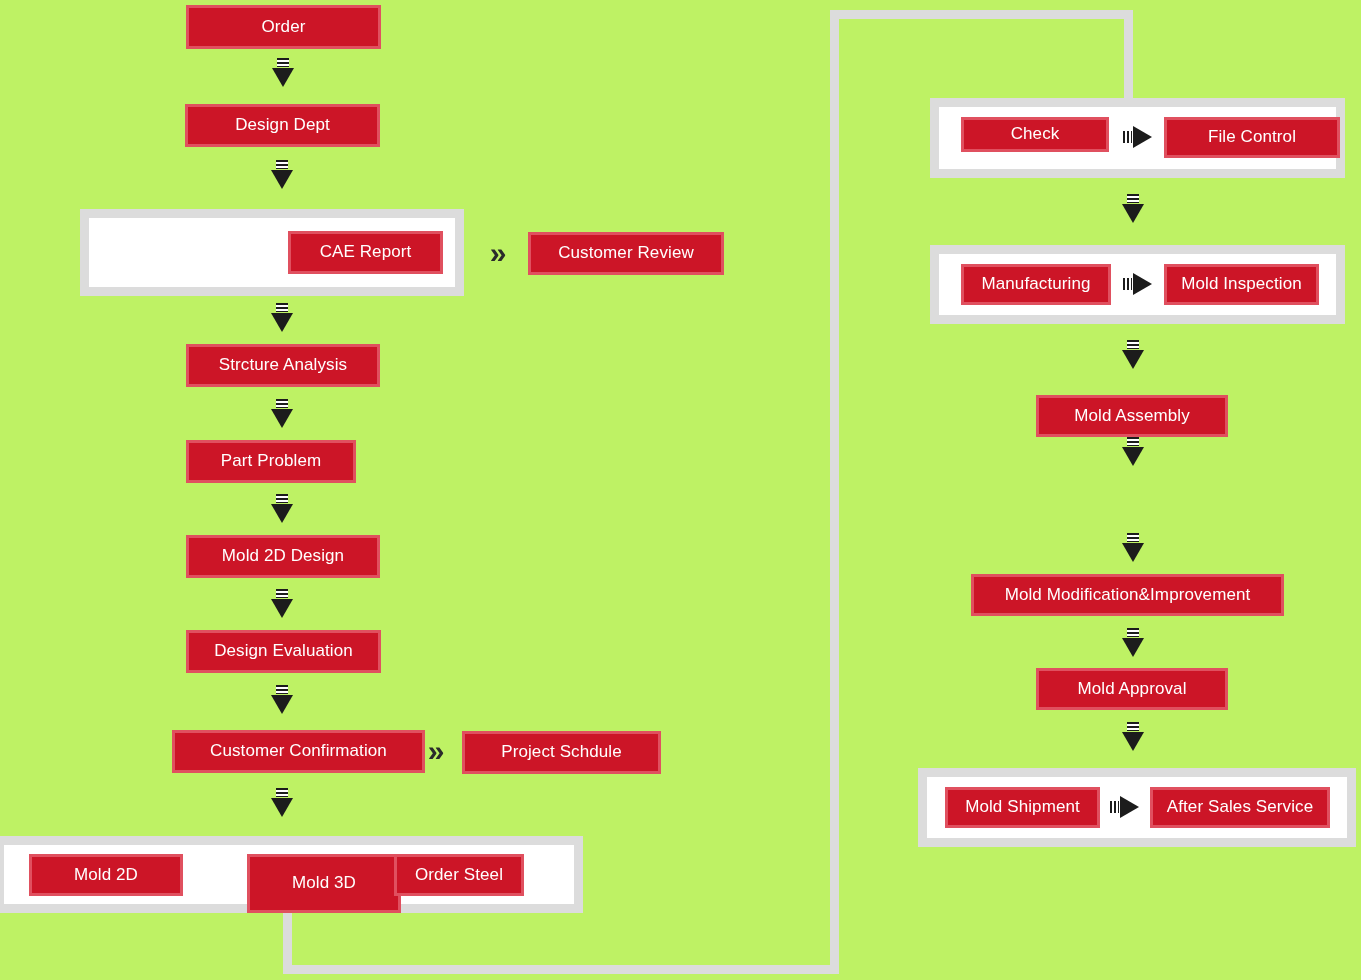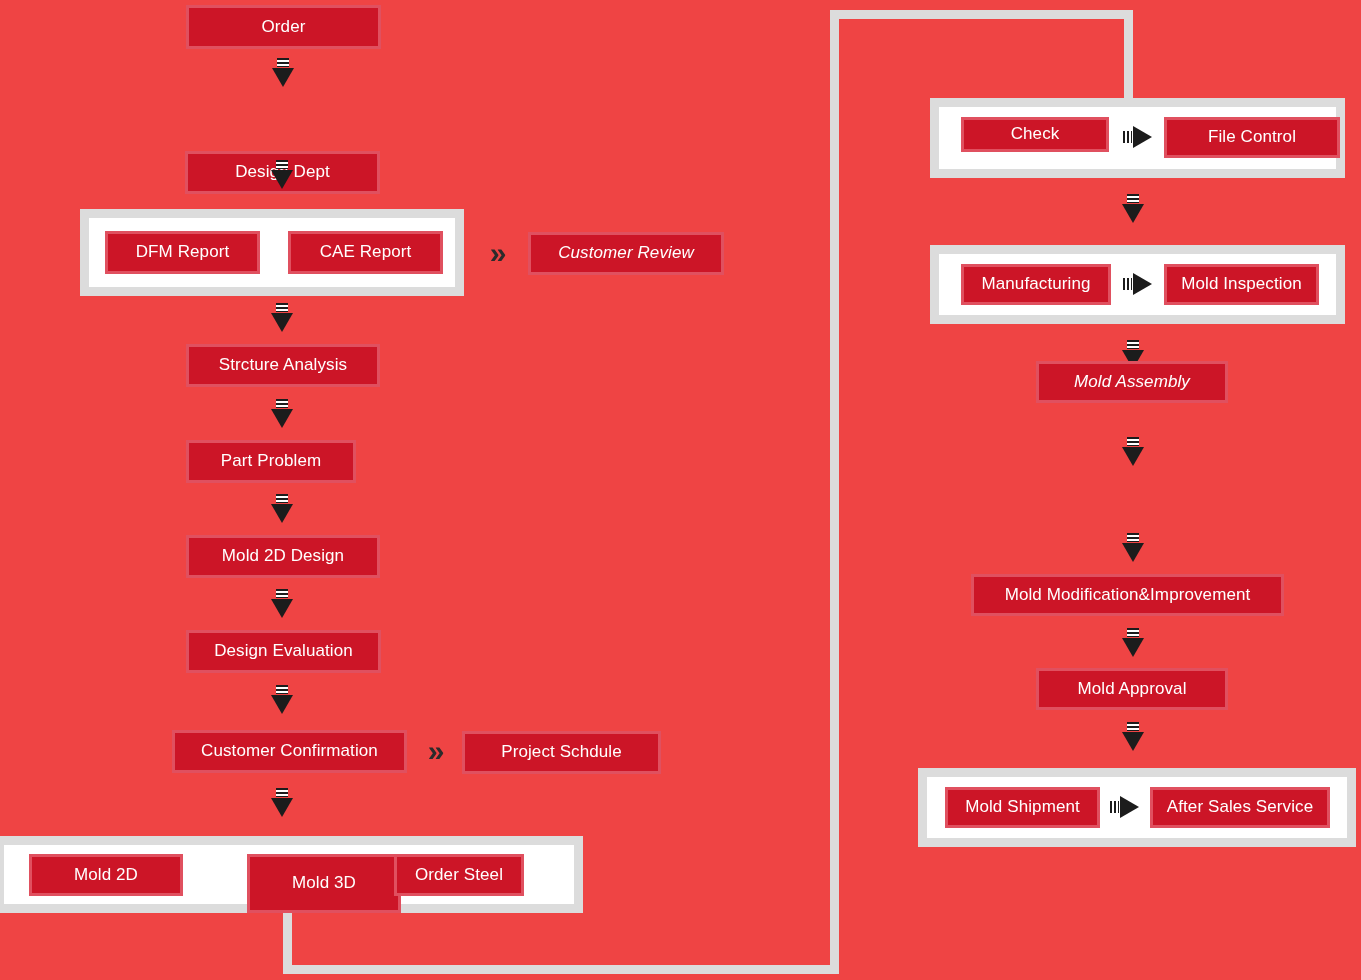--- a/index.html
+++ b/index.html
@@ -8,21 +8,21 @@
     padding: 0;
     background: #ffffff;
   }
   body {
     font-family: "Liberation Sans", "DejaVu Sans", sans-serif;
   }
   #canvas {
     position: relative;
     width: 1361px;
     height: 980px;
-    background: #ef4444;
+    background: #bef264;
     overflow: hidden;
   }
 
   
   .node {
     position: absolute;
     box-sizing: border-box;
     background: #CC1527;
     border: 3px solid #E0505F;
     color: #ffffff;
@@ -133,36 +133,35 @@
   <div class="conn" style="left:830px; top:10px; width:303px; height:9px;"></div>
   <div class="conn" style="left:1124px; top:10px; width:9px; height:92px;"></div>
 
   <div class="node" style="left:186px; top:5px; width:195px; height:44px;">Order</div>
 
   <div class="arrow-down" style="left:272px; top:58px;">
     <div class="bars"></div>
     <div class="tri"></div>
   </div>
 
-  <div class="node" style="left:185px; top:104px; width:195px; height:43px;margin-top:47px;">Design Dept</div>
+  <div class="node" style="left:185px; top:104px; width:195px; height:43px;">Design Dept</div>
 
   <div class="arrow-down" style="left:271px; top:160px;">
     <div class="bars"></div>
     <div class="tri"></div>
   </div>
 
   <div class="group-box" style="left:80px; top:209px; width:384px; height:87px;"></div>
 
-  <div class="node" style="left:105px; top:231px; width:155px; height:43px;">DFM Report</div>
 
   <div class="node" style="left:288px; top:231px; width:155px; height:43px;">CAE Report</div>
 
   <div class="chevron" style="left:483px; top:237px; width:30px; height:32px;">»</div>
 
-  <div class="node" style="left:528px; top:232px; width:196px; height:43px;font-style:italic;">Customer Review</div>
+  <div class="node" style="left:528px; top:232px; width:196px; height:43px;">Customer Review</div>
 
   <div class="arrow-down" style="left:271px; top:303px;">
     <div class="bars"></div>
     <div class="tri"></div>
   </div>
 
   <div class="node" style="left:186px; top:344px; width:194px; height:43px;">Strcture Analysis</div>
 
   <div class="arrow-down" style="left:271px; top:399px;">
     <div class="bars"></div>
@@ -183,21 +182,21 @@
     <div class="tri"></div>
   </div>
 
   <div class="node" style="left:186px; top:630px; width:195px; height:43px;">Design Evaluation</div>
 
   <div class="arrow-down" style="left:271px; top:685px;">
     <div class="bars"></div>
     <div class="tri"></div>
   </div>
 
-  <div class="node" style="left:172px; top:730px; width:235px; height:43px;">Customer Confirmation</div>
+  <div class="node" style="left:172px; top:730px; width:253px; height:43px;">Customer Confirmation</div>
 
   <div class="chevron" style="left:421px; top:735px; width:30px; height:32px;">»</div>
 
   <div class="node" style="left:462px; top:731px; width:199px; height:43px;">Project Schdule</div>
 
   <div class="arrow-down" style="left:271px; top:788px;">
     <div class="bars"></div>
     <div class="tri"></div>
   </div>
 
@@ -234,21 +233,21 @@
     <div class="tri"></div>
   </div>
 
   <div class="node" style="left:1164px; top:264px; width:155px; height:41px;">Mold Inspection</div>
 
   <div class="arrow-down" style="left:1122px; top:340px;">
     <div class="bars"></div>
     <div class="tri"></div>
   </div>
 
-  <div class="node" style="left:1036px; top:361px; width:192px; height:42px;font-style:italic;">Mold Assembly</div>
+  <div class="node" style="left:1036px; top:395px; width:192px; height:42px;">Mold Assembly</div>
 
   <div class="arrow-down" style="left:1122px; top:437px;">
     <div class="bars"></div>
     <div class="tri"></div>
   </div>
 
 
   <div class="arrow-down" style="left:1122px; top:533px;">
     <div class="bars"></div>
     <div class="tri"></div>

